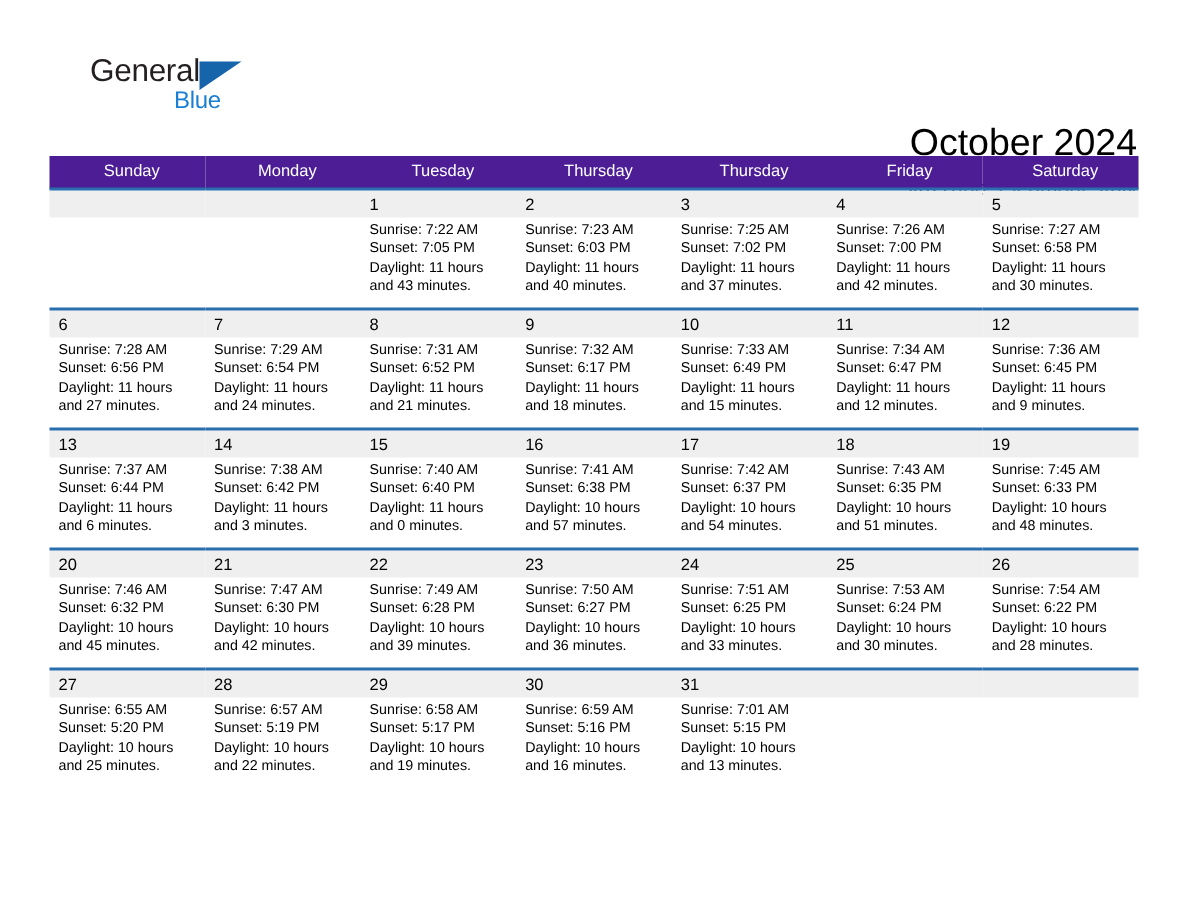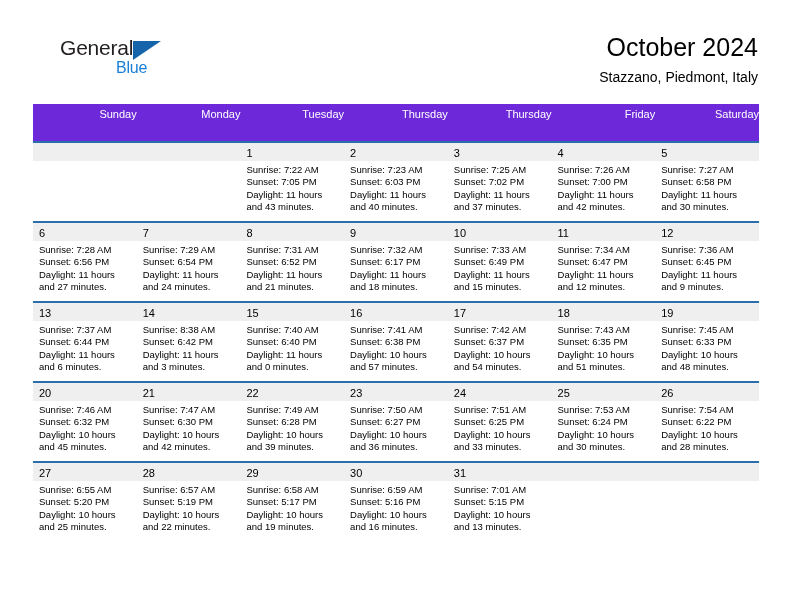--- a/index.html
+++ b/index.html
@@ -71,45 +71,46 @@
     position: absolute;
     right: 34px;
     top: 32px;
     text-align: right;
   }
   .cal-title {
     font-size: 25px;
     color: #000000;
     line-height: 30px;
     white-space: nowrap;
+    margin-top: 48px;
   }
   .cal-subtitle {
     font-size: 14px;
     color: #000000;
     line-height: 20px;
     margin-top: 5px;
     white-space: nowrap;
   }
 
   
   .calendar {
     position: absolute;
     left: 33px;
     top: 104px;
     width: 726px;
     border-collapse: collapse;
     table-layout: fixed;
   }
   .calendar th {
-    background: #6d28d9;
+    background: #4c1d95;
     color: #ffffff;
     font-size: 11px;
     font-weight: normal;
-    text-align: right;
-    padding: 4px 0 20px 6px;
+    text-align: center;
+    padding: 4px 0 4px 6px;
     height: 12px;
     line-height: 13px;
   }
   .calendar col {
     width: 103.71px;
   }
 
   .daycell {
     vertical-align: top;
     padding: 0;
@@ -317,21 +318,21 @@
             <div class="daybody">
               <div class="dayline">Sunrise: 7:37 AM</div>
               <div class="dayline">Sunset: 6:44 PM</div>
               <div class="dayline">Daylight: 11 hours</div>
               <div class="dayline">and 6 minutes.</div>
             </div>
           </td>
           <td class="daycell">
             <div class="daynum-band"><span class="daynum">14</span></div>
             <div class="daybody">
-              <div class="dayline">Sunrise: 8:38 AM</div>
+              <div class="dayline">Sunrise: 7:38 AM</div>
               <div class="dayline">Sunset: 6:42 PM</div>
               <div class="dayline">Daylight: 11 hours</div>
               <div class="dayline">and 3 minutes.</div>
             </div>
           </td>
           <td class="daycell">
             <div class="daynum-band"><span class="daynum">15</span></div>
             <div class="daybody">
               <div class="dayline">Sunrise: 7:40 AM</div>
               <div class="dayline">Sunset: 6:40 PM</div>

